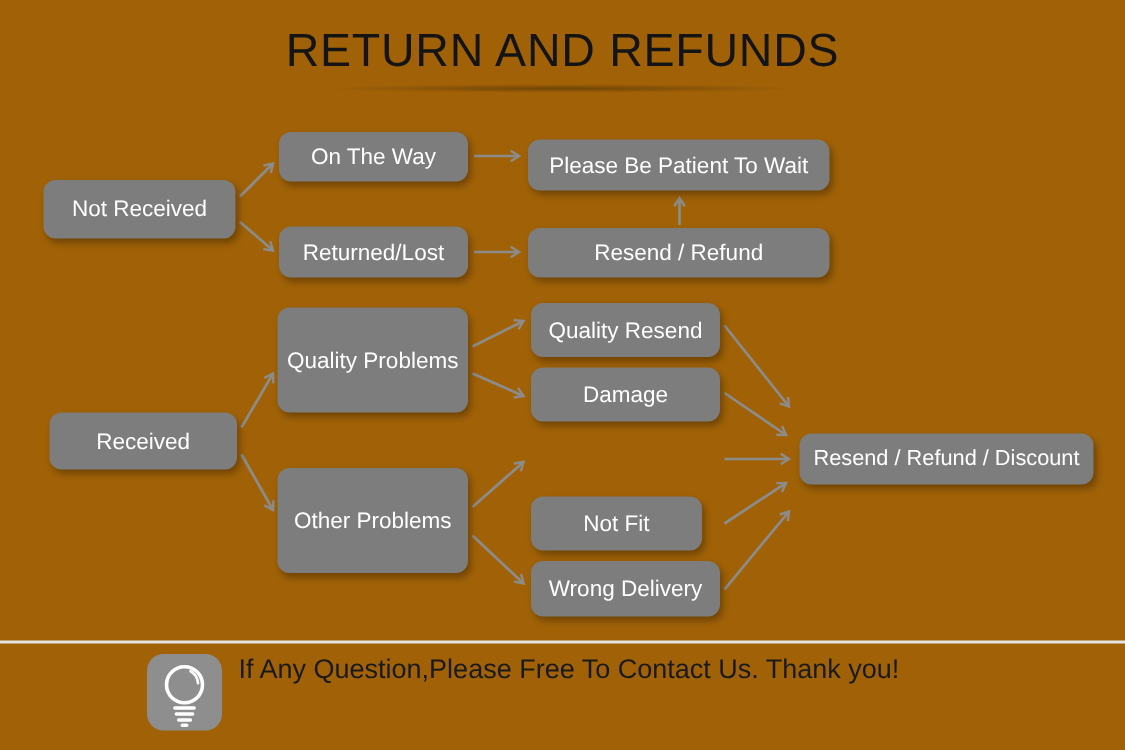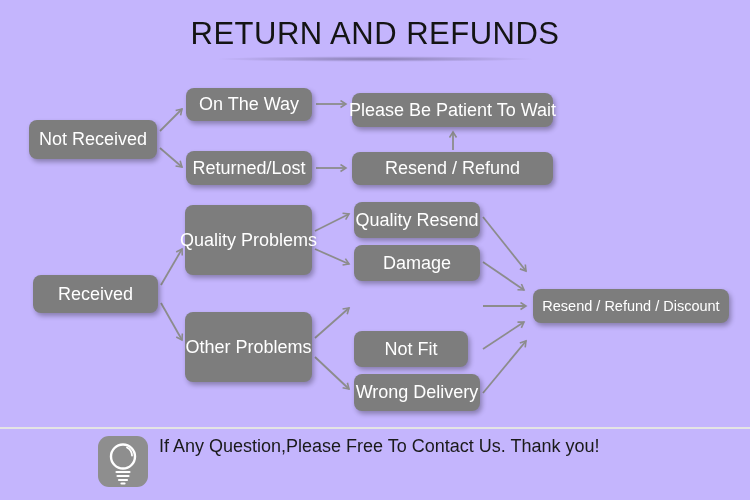--- a/index.html
+++ b/index.html
@@ -1,20 +1,20 @@
 <!DOCTYPE html>
 <html style="--c-title: #141414; --c-box: #7d7d7d; --c-box_text: #ffffff; --c-arrow: #8c8c8c; --c-divider: #e4e4e4; --c-icon_bg: #8e8e8e; --c-footer_text: #1a1a1a;"><head>
 <meta charset="utf-8">
 <style>
   html,body{margin:0;padding:0;background:#fff;}
   #canvas{
     position:relative;
     width:750px;height:500px;
     overflow:hidden;
-    background:#c4b5fd;
+    background:#a16207;
     font-family:"Liberation Sans", sans-serif;
   }
   .title{
     position:absolute;left:0;top:16px;width:750px;
     text-align:center;
     font-size:31px;font-weight:400;letter-spacing:.5px;
     color:var(--c-title,#141414);
     white-space:nowrap;
   }
   .title-shadow{
@@ -23,21 +23,21 @@
   }
   svg.arrows{position:absolute;left:0;top:0;z-index:1;}
   svg.arrows line{stroke:var(--c-arrow,#8c8c8c);stroke-width:1.8;}
   #ah path{stroke:var(--c-arrow,#8c8c8c);fill:none;stroke-width:1.6;}
   .node{
     position:absolute;z-index:2;
     background:var(--c-box,#7d7d7d);
     color:var(--c-box_text,#ffffff);
     border-radius:8px;
     display:flex;align-items:center;justify-content:center;
-    font-size:18px;
+    font-size:15px;
     box-shadow:2px 3px 5px rgba(0,0,0,.30);
     white-space:nowrap;
   }
   .footer-divider{
     position:absolute;left:0;top:427px;width:750px;height:2px;
     background:var(--c-divider,#e4e4e4);
   }
   .footer{
     position:absolute;left:98px;top:436px;height:52px;
     display:flex;gap:11px;z-index:2;

